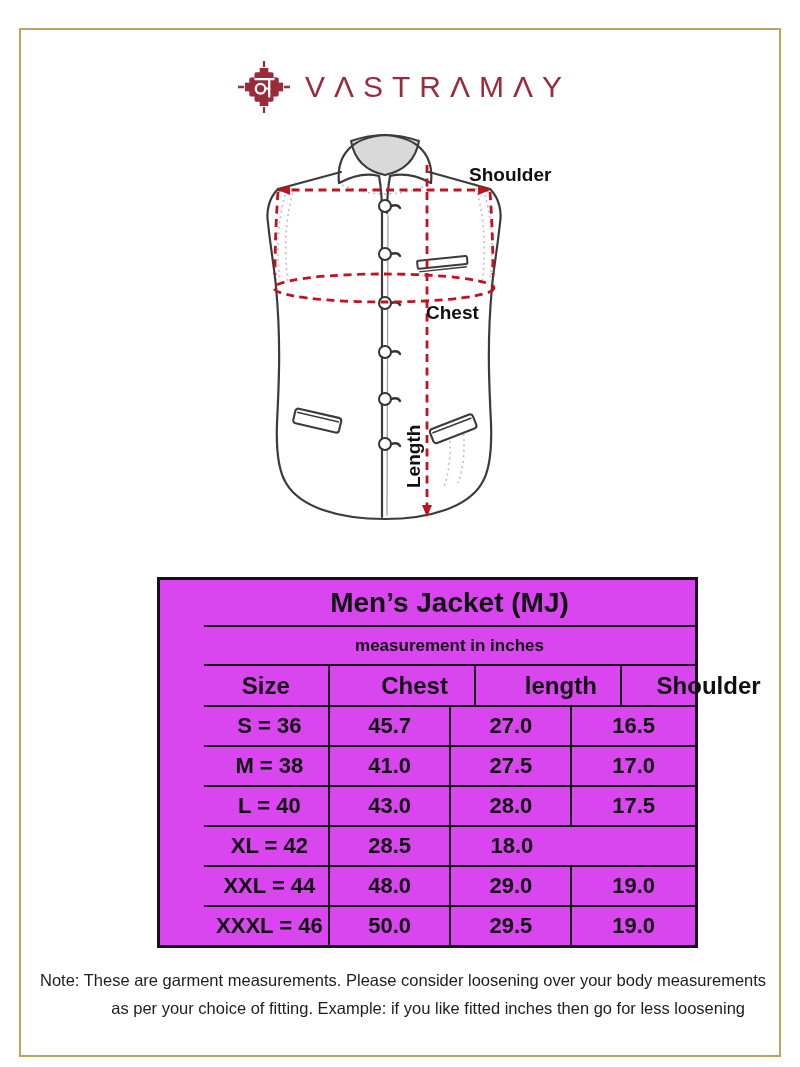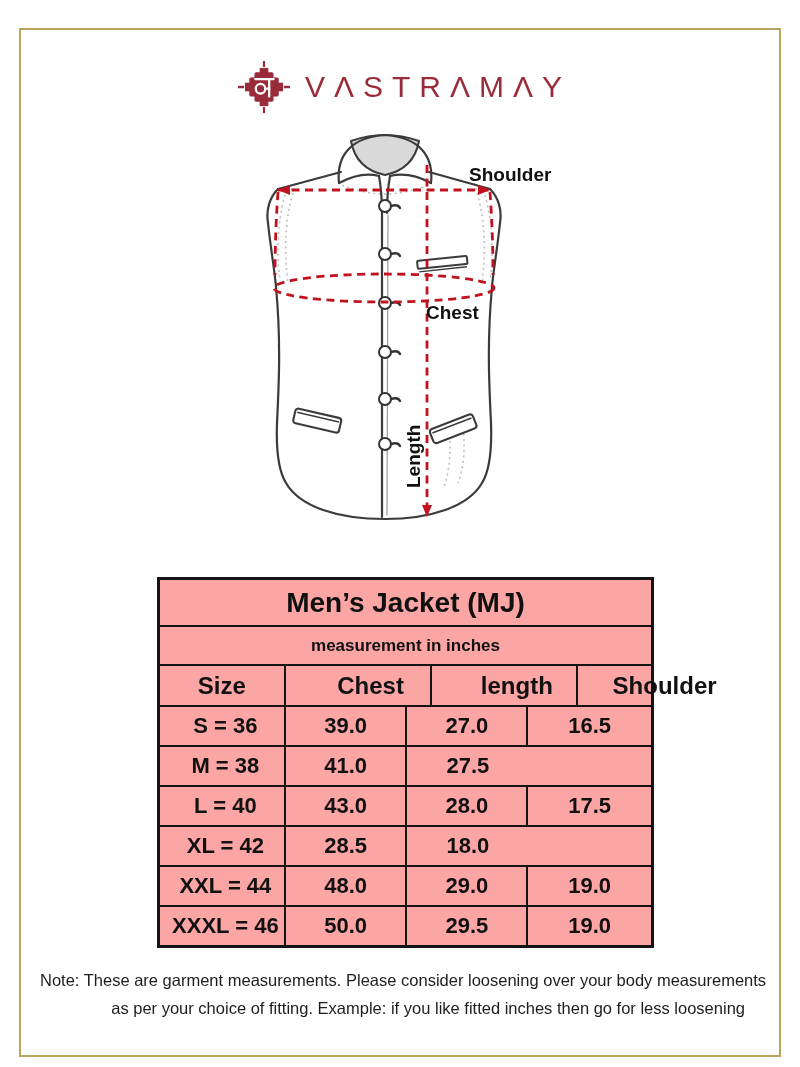--- a/index.html
+++ b/index.html
@@ -20,21 +20,21 @@
     font-size:30px; font-weight:400; letter-spacing:9px; margin-right:-9px;
     color:#9a2b3b; white-space:nowrap;
   }
   
   .figure{position:absolute; left:238px; top:116px; width:332px; height:444px;}
   .figure svg{width:100%; height:100%; display:block;}
   .fig-label{font-family:"Liberation Sans",sans-serif; font-weight:700; font-size:19px; fill:#101010;}
   
   .size-table{
     position:absolute; left:157px; top:568px; width:491px;
-    border:3px solid #141414; background:#fca5a5; color:#111;
+    border:3px solid #141414; background:#d946ef; color:#111;padding-left:44px;
   }
   .t-title{
     height:45px; line-height:45px; text-align:center;
     font-weight:700; font-size:28px; border-bottom:2px solid #141414;
   }
   .t-sub{
     height:37px; line-height:37px; text-align:center;
     font-weight:700; font-size:17px; border-bottom:2px solid #141414;
   }
   .t-row{
@@ -166,28 +166,29 @@
     <div class="t-title">Men’s Jacket (MJ)</div>
     <div class="t-sub">measurement in inches</div>
     <div class="t-row t-head">
       <div>Size</div>
       <div>Chest</div>
       <div>length</div>
       <div>Shoulder</div>
     </div>
     <div class="t-row">
       <div class="cell-size">S = 36</div>
-      <div>39.0</div>
+      <div>45.7</div>
       <div>27.0</div>
       <div>16.5</div>
     </div>
     <div class="t-row">
       <div class="cell-size">M = 38</div>
       <div>41.0</div>
       <div>27.5</div>
+      <div>17.0</div>
     </div>
     <div class="t-row">
       <div class="cell-size">L = 40</div>
       <div>43.0</div>
       <div>28.0</div>
       <div>17.5</div>
     </div>
     <div class="t-row">
       <div class="cell-size">XL = 42</div>
       <div>28.5</div>

